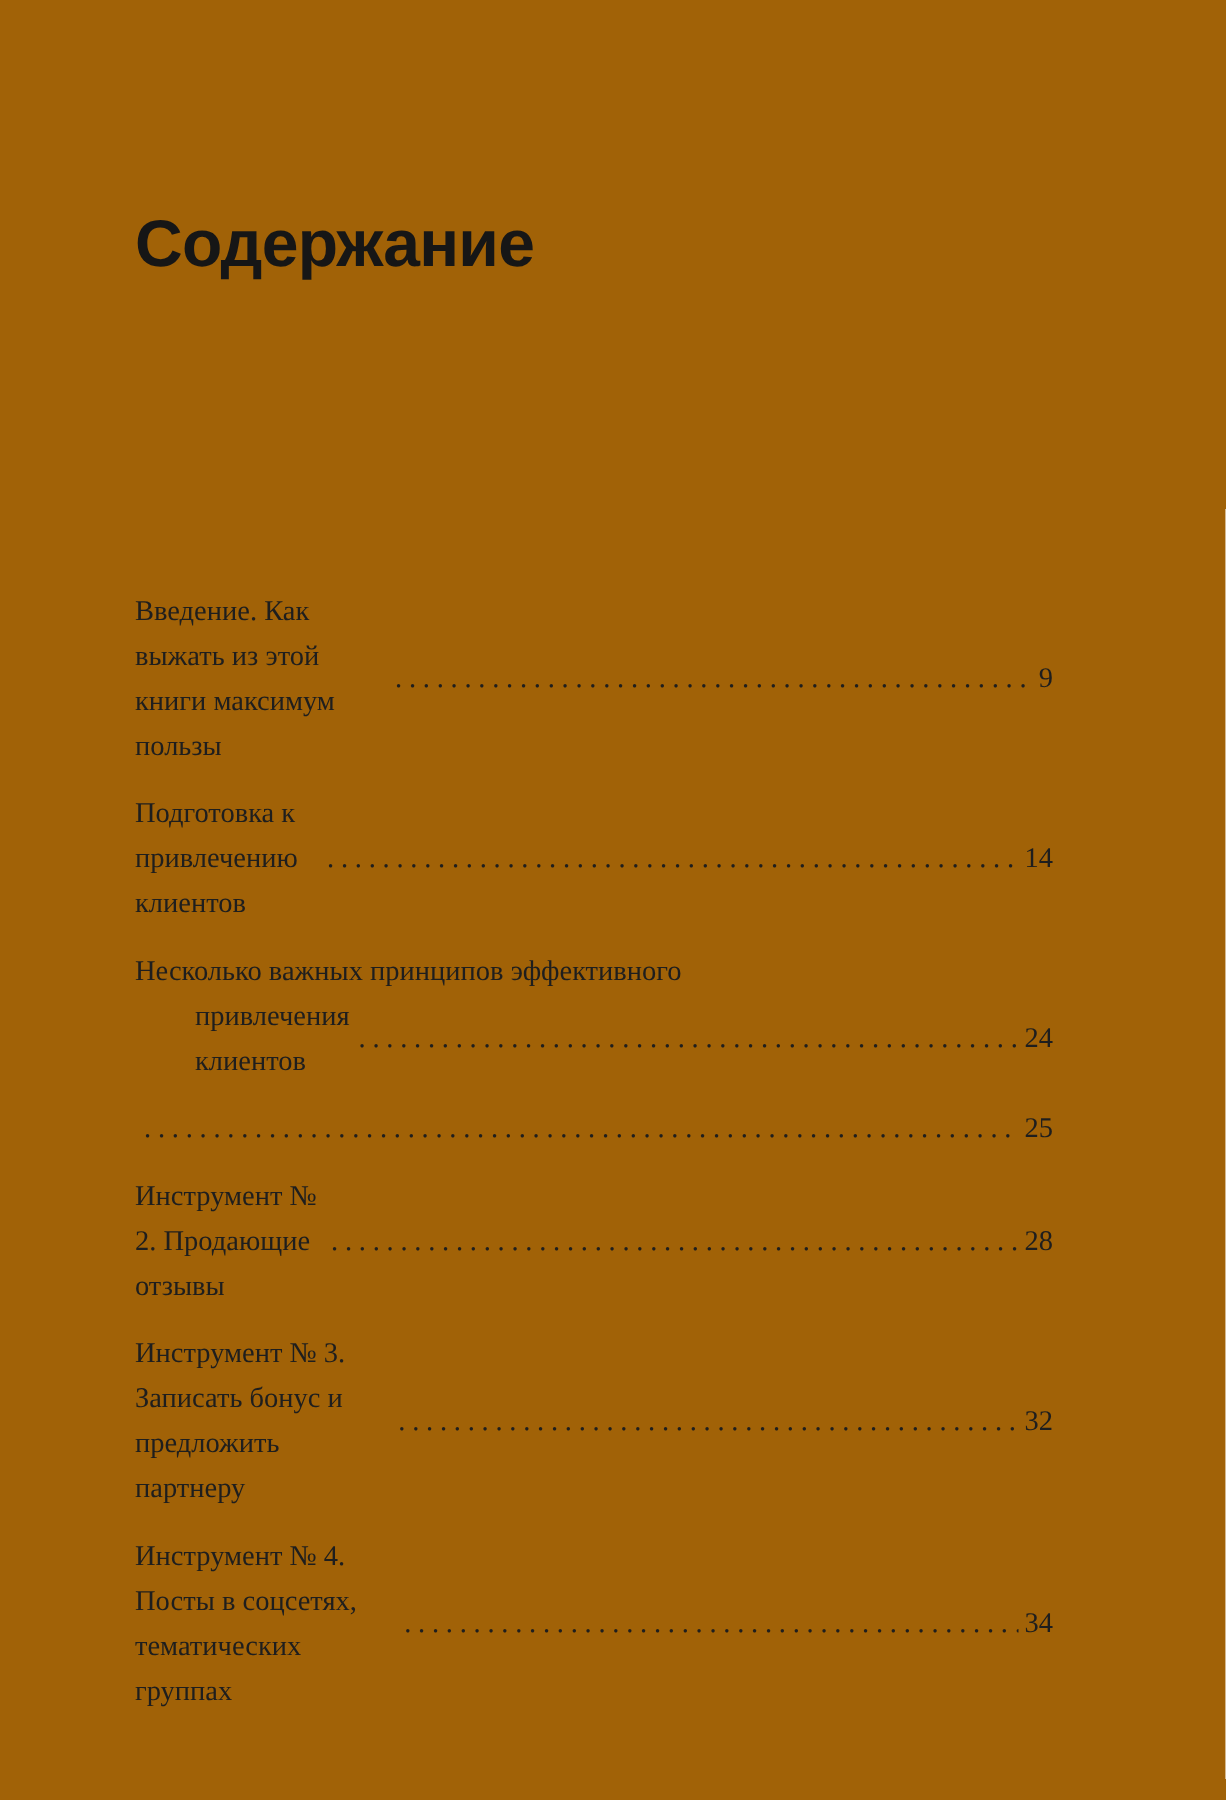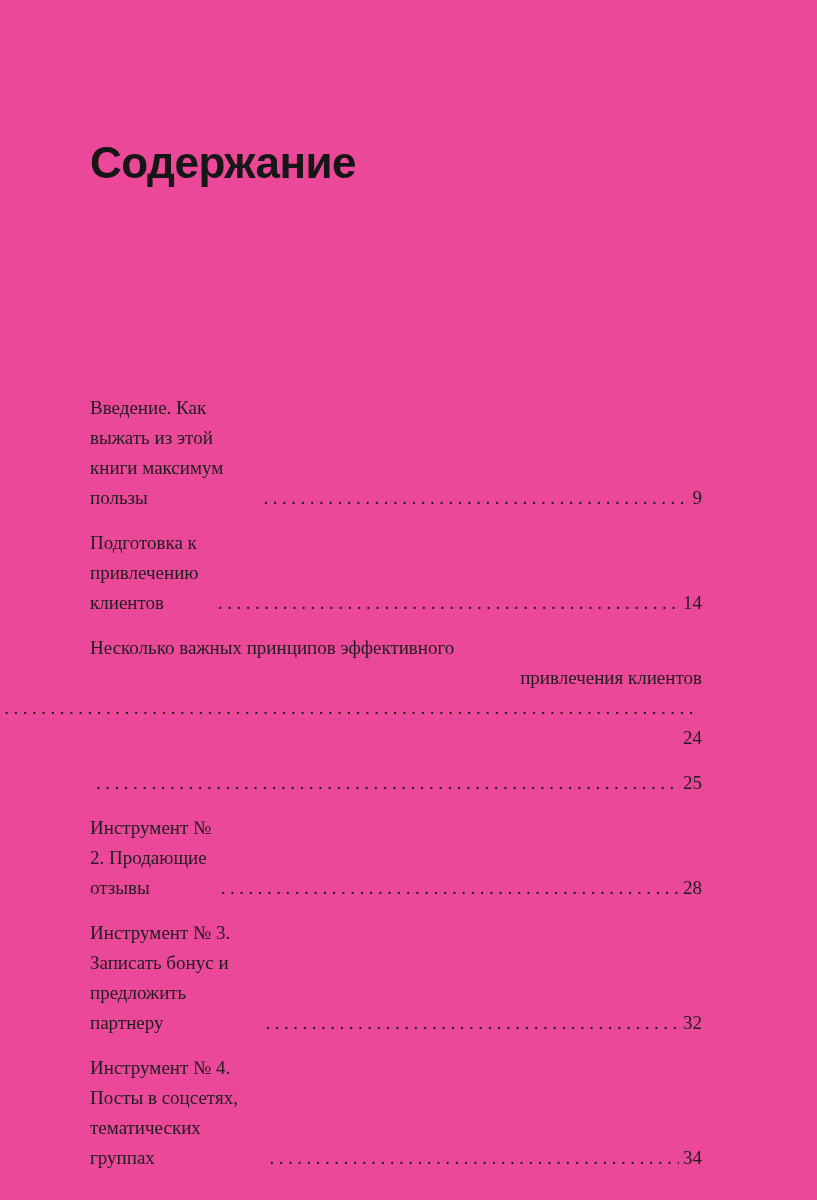--- a/index.html
+++ b/index.html
@@ -4,21 +4,21 @@
 <style>
   * { margin: 0; padding: 0; box-sizing: border-box; }
   html, body { background: #ffffff; }
   body { font-family: "Liberation Serif", "DejaVu Serif", serif; }
 
   .doc-page {
     position: relative;
     width: 817px;
     height: 1200px;
     margin: 0 auto;
-    background: #ec4899;
+    background: #a16207;
     color: #1e1e1e;
     padding: 138px 115px 0 90px;
     overflow: hidden;
   }
 
   .page-title {
     font-family: "Liberation Sans", "DejaVu Sans", sans-serif;
     font-weight: 700;
     font-size: 44px;
     line-height: 1.15;
@@ -31,25 +31,25 @@
     font-size: 19px;
     color: #1e1e1e;
   }
 
   .toc-entry { margin-bottom: 15px; }
 
   .toc-line { line-height: 30px; }
 
   .toc-line-last {
     display: flex;
-    align-items: flex-end;
+    align-items: center;
   }
 
   
-  .toc-line-cont { padding-left: 40px; flex-direction: column; }
+  .toc-line-cont { padding-left: 40px; }
 
   .toc-text { flex: 0 1 auto; }
 
   .leader {
     flex: 1 1 auto;
     overflow: hidden;
     white-space: nowrap;
     margin: 0 4px 0 6px;
     min-width: 12px;
   }

